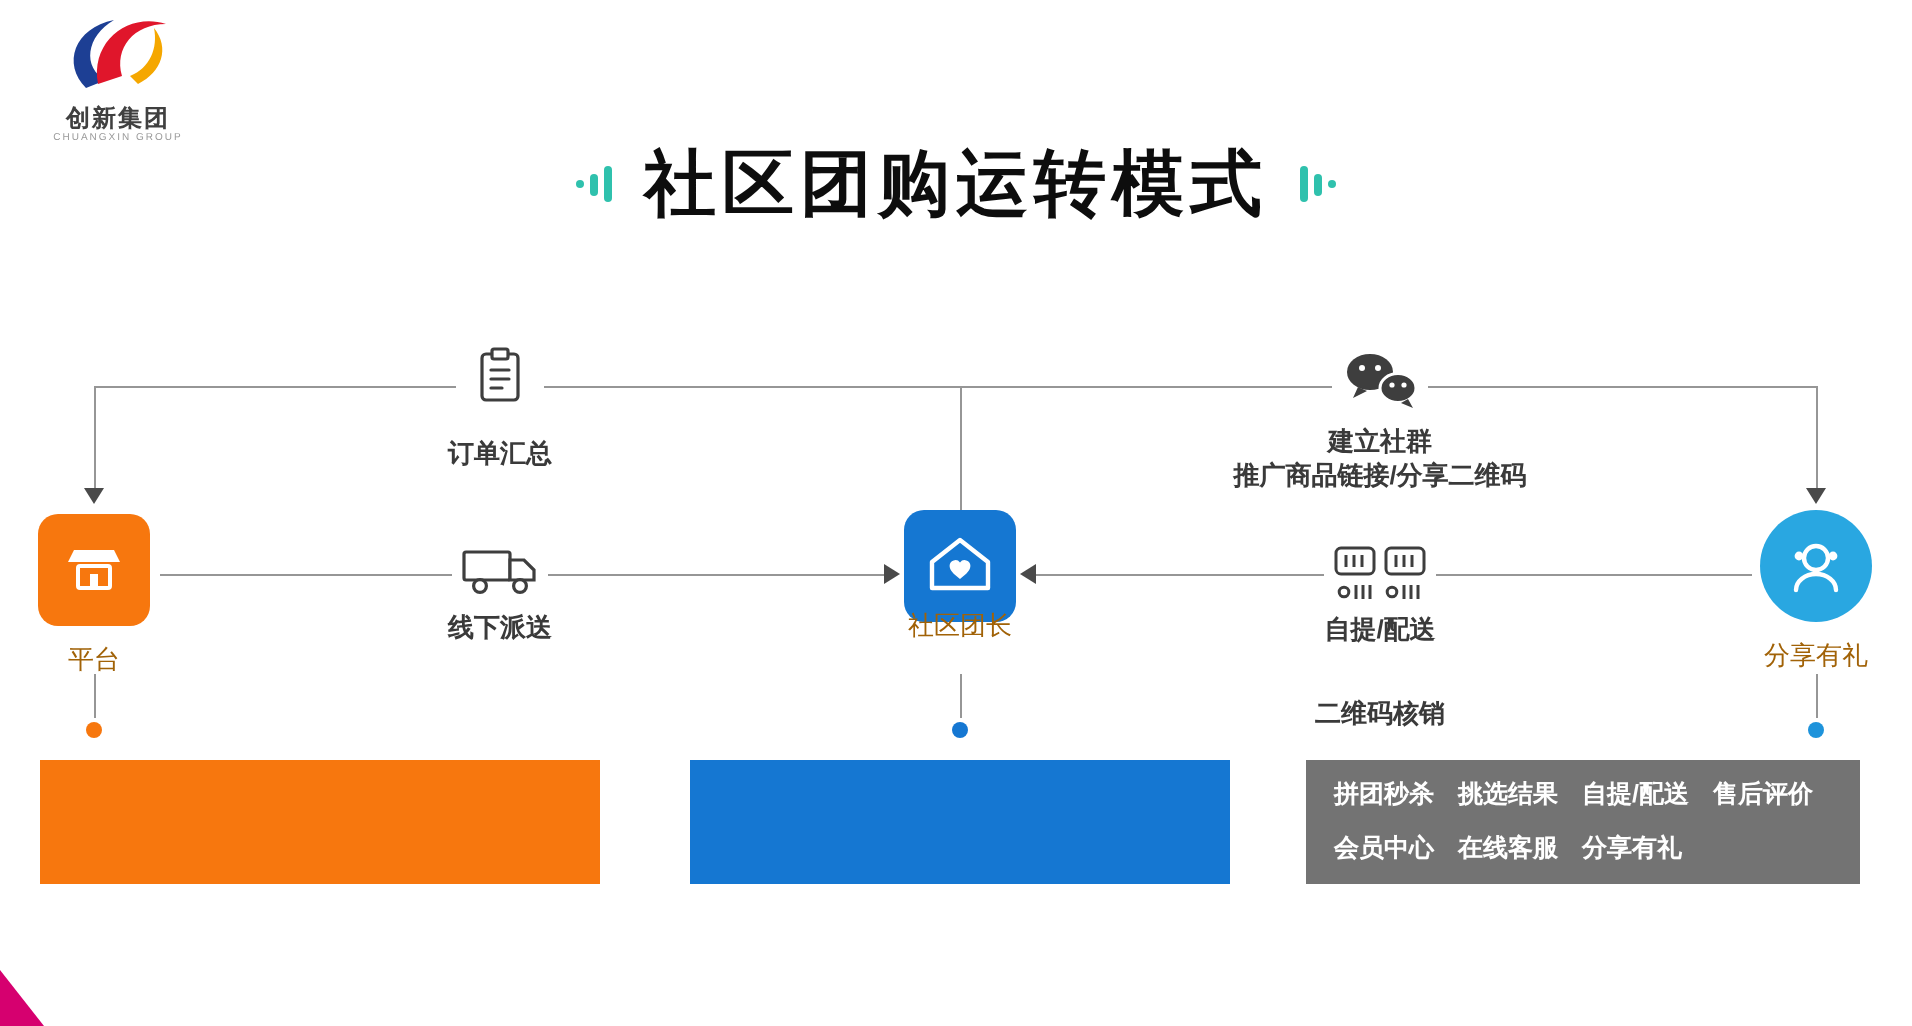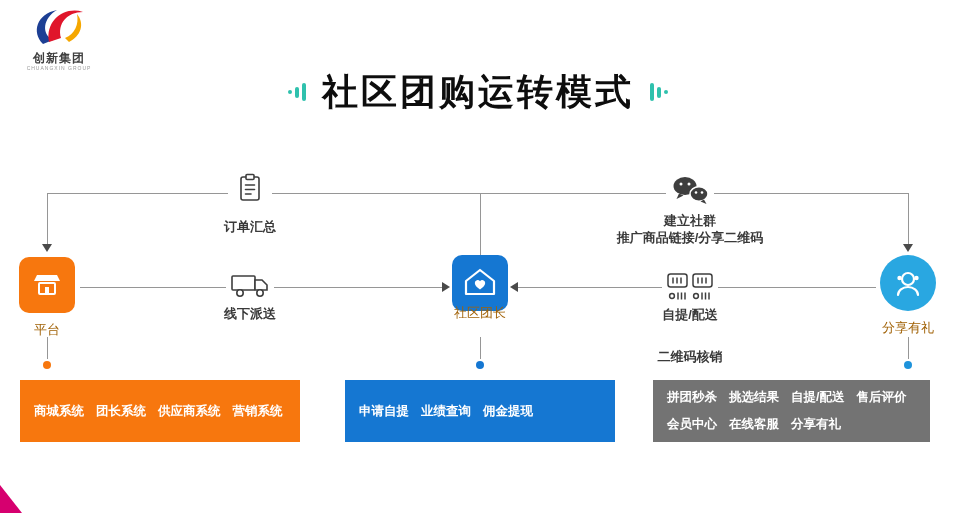--- a/index.html
+++ b/index.html
@@ -191,34 +191,23 @@
   <div class="node-label" style="left:908px;top:319px;">分享有礼</div>
 
   <div class="vline" style="left:47px;top:337px;height:22px;"></div>
   <div class="dot orange" style="left:43px;top:361px;"></div>
   <div class="vline" style="left:480px;top:337px;height:22px;"></div>
   <div class="dot blue" style="left:476px;top:361px;"></div>
   <div class="vline" style="left:908px;top:337px;height:22px;"></div>
   <div class="dot cyan" style="left:904px;top:361px;"></div>
 
   <div class="feature-box orange" style="left:20px;width:280px;">
-    <div class="feature-row">
-      <span>商城系统</span>
-      <span>团长系统</span>
-      <span>供应商系统</span>
-      <span>营销系统</span>
-    </div>
   </div>
 
   <div class="feature-box blue" style="left:345px;width:270px;">
-    <div class="feature-row">
-      <span>申请自提</span>
-      <span>业绩查询</span>
-      <span>佣金提现</span>
-    </div>
   </div>
 
   <div class="feature-box cyan" style="left:653px;width:277px;">
     <div class="feature-row">
       <span>拼团秒杀</span>
       <span>挑选结果</span>
       <span>自提/配送</span>
       <span>售后评价</span>
     </div>
     <div class="feature-row">

